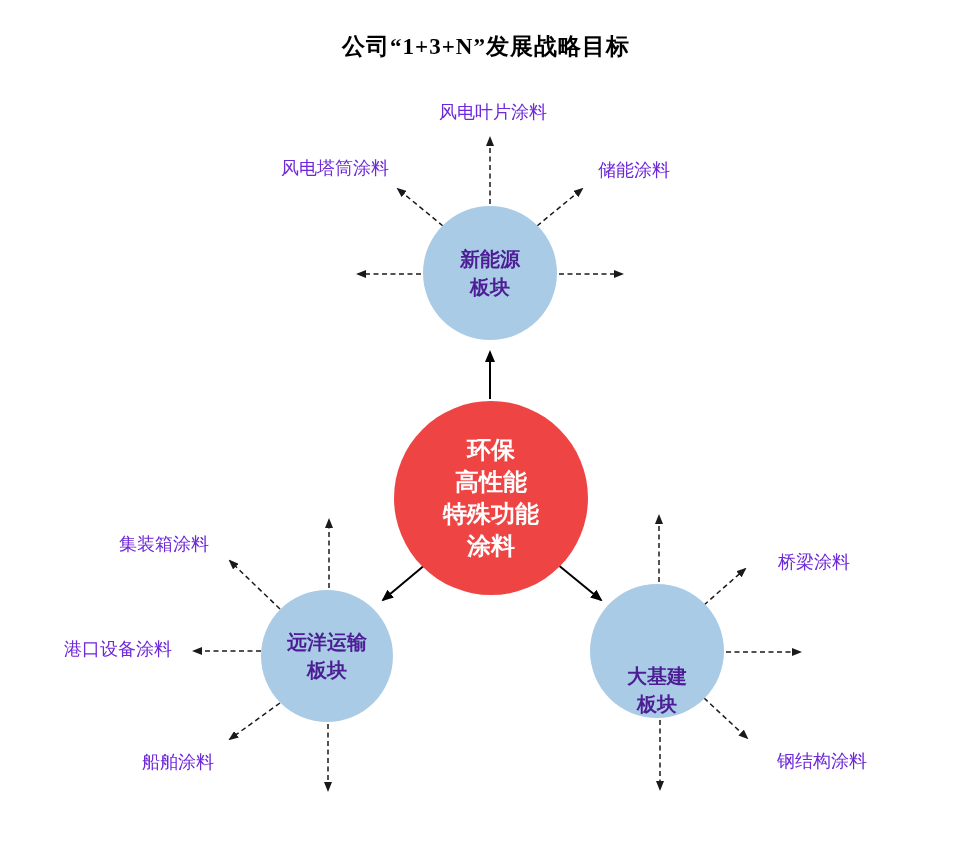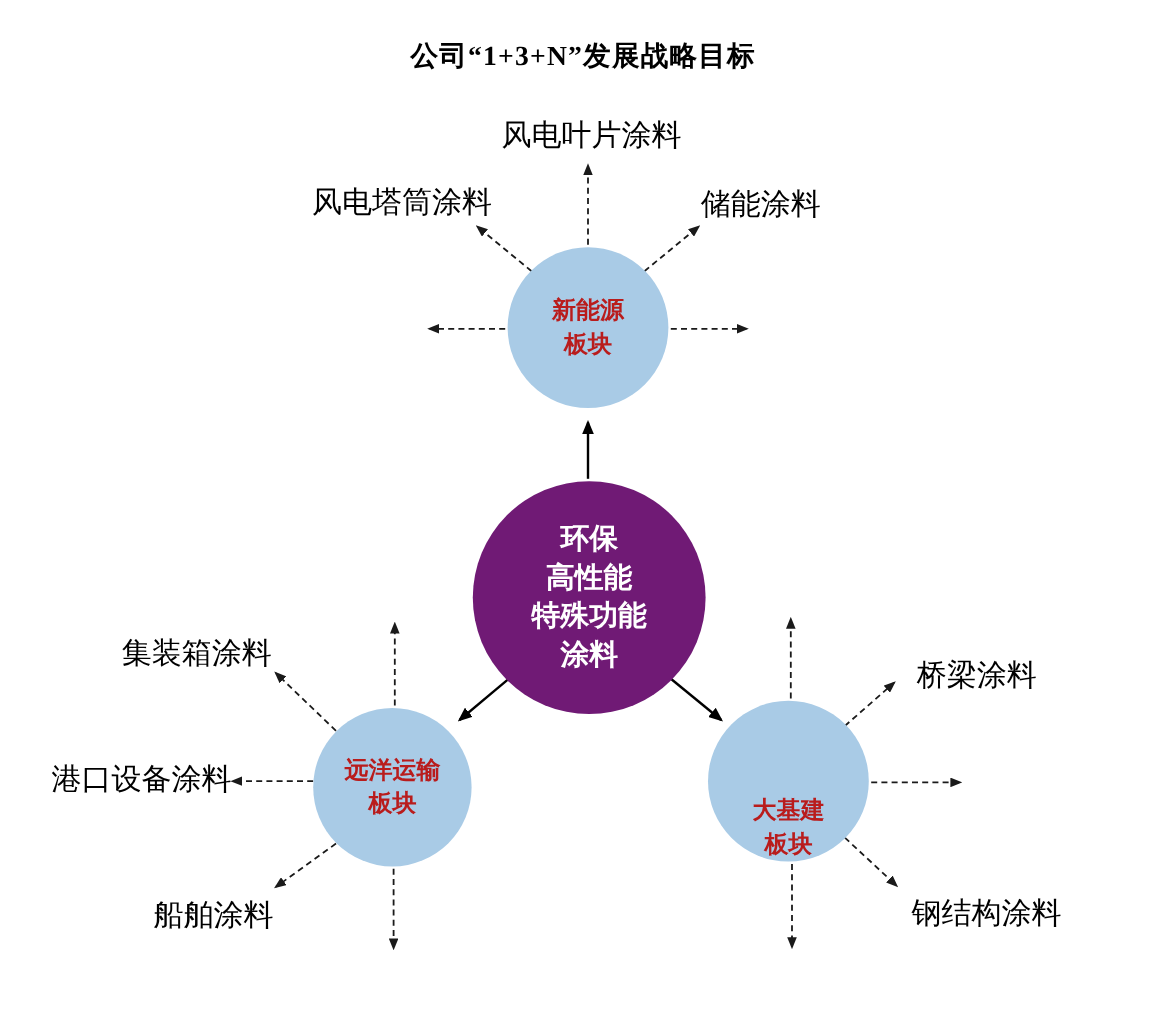--- a/index.html
+++ b/index.html
@@ -23,34 +23,34 @@
   }
   .node {
     position:absolute;
     border-radius:50%;
     display:flex; flex-direction:column;
     align-items:center; justify-content:center;
     text-align:center;
   }
   .center-node {
     left:394px; top:401px; width:194px; height:194px;
-    background:#701a75;
+    background:#ef4444;
     color:#ffffff; font-size:24px; font-weight:bold; line-height:32px;
   }
   .satellite {
     background:#A9CBE6;
-    color:#b91c1c; font-size:20px; font-weight:bold; line-height:28px;
+    color:#4c1d95; font-size:20px; font-weight:bold; line-height:28px;
   }
   .sat-top   { left:423px; top:206px; width:134px; height:134px; }
   .sat-left  { left:261px; top:590px; width:132px; height:132px; }
   .sat-right { left:590px; top:584px; width:134px; height:134px;justify-content:flex-end; }
   .spoke-label {
     position:absolute;
     transform:translate(-50%,-50%);
-    font-size:25px; color:#000000;
+    font-size:18px; color:#6d28d9;
     white-space:nowrap;
   }
   .lbl-wind-blade     { left:493px; top:112px; }
   .lbl-wind-tower     { left:335px; top:168px; }
   .lbl-energy-storage { left:634px; top:170px;text-align:center; }
   .lbl-container      { left:164px; top:544px; }
   .lbl-port-equipment { left:118px; top:649px; }
   .lbl-ship           { left:178px; top:762px; }
   .lbl-bridge         { left:814px; top:562px; }
   .lbl-steel          { left:822px; top:761px; }

